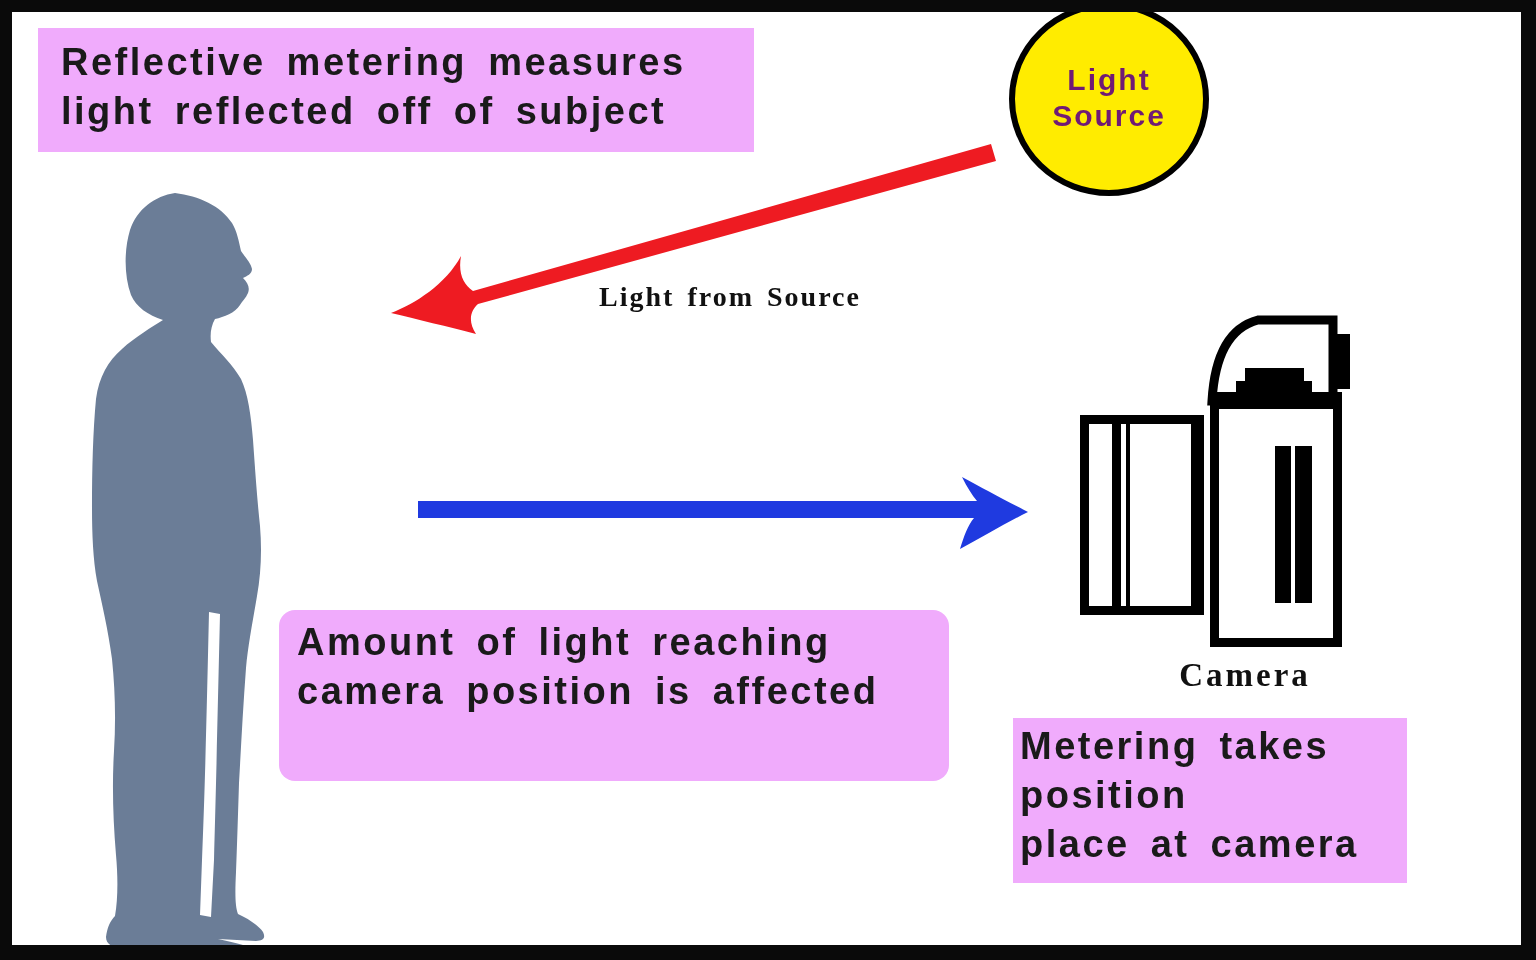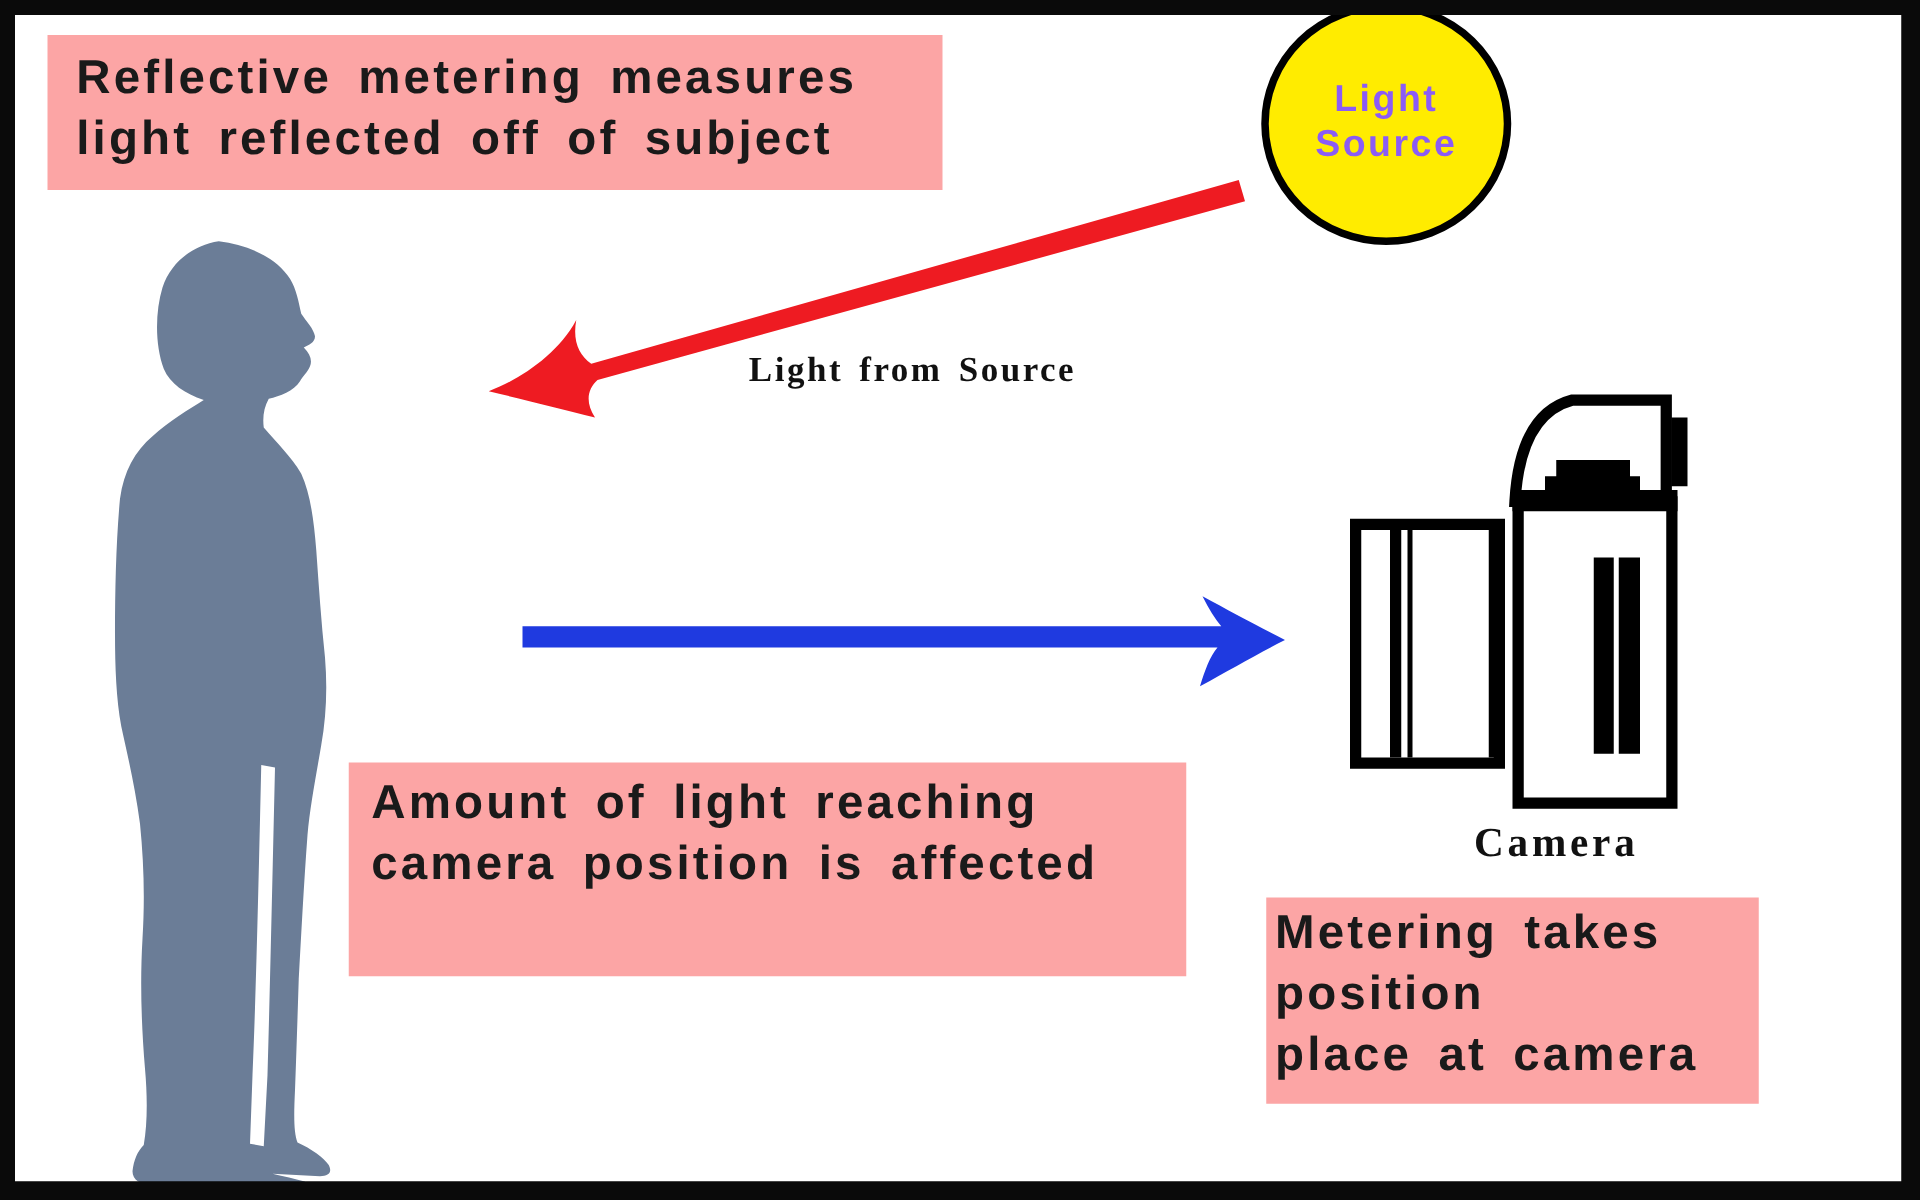--- a/index.html
+++ b/index.html
@@ -9,39 +9,39 @@
     background:#ffffff;
   }
   .canvas{position:relative;width:1536px;height:960px;background:#ffffff;}
   .frame{
     position:absolute;inset:0;box-sizing:border-box;z-index:10;
     border-style:solid;border-color:#0a0a0a;
     border-width:12px 15px 15px 12px;pointer-events:none;
   }
   .shapes{position:absolute;left:0;top:0;width:1536px;height:960px;z-index:2;}
   .caption{
-    position:absolute;z-index:1;background:#fca5a5;
+    position:absolute;z-index:1;background:#f0abfc;
     color:#1a1a1a;font-weight:bold;font-size:38px;line-height:49px;
     letter-spacing:2.5px;word-spacing:8px;white-space:nowrap;
   }
   .caption span{display:block;}
   .cap-reflective{left:38px;top:28px;width:716px;height:124px;padding:10px 0 0 23px;box-sizing:border-box;}
-  .cap-amount{left:279px;top:610px;width:670px;height:171px;padding:8px 0 0 18px;box-sizing:border-box;}
+  .cap-amount{left:279px;top:610px;width:670px;height:171px;padding:8px 0 0 18px;box-sizing:border-box;border-radius:16px;}
   .cap-metering{left:1013px;top:718px;width:394px;height:165px;padding:4px 0 0 7px;box-sizing:border-box;}
   .arrow-label{
     position:absolute;z-index:3;color:#111;font-weight:bold;
     font-size:28px;letter-spacing:2px;word-spacing:4px;
     text-align:center;white-space:nowrap;font-family:Liberation Serif, serif;
   }
   .lbl-red{left:560px;top:281px;width:340px;}
   .lbl-blue{left:430px;top:550px;width:530px;}
   .lbl-camera{left:1145px;top:657px;width:200px;font-size:33px;letter-spacing:3px;}
   .lbl-light-source{
     position:absolute;z-index:3;left:1009px;top:62px;width:200px;
-    color:#8b5cf6;font-weight:bold;font-size:30px;line-height:36px;
+    color:#701a75;font-weight:bold;font-size:30px;line-height:36px;
     letter-spacing:2px;text-align:center;white-space:nowrap;
   }
   .lbl-light-source span{display:block;}
 </style>
 </head>
 <body>
 
 <div class="canvas">
 
   <div class="caption cap-reflective">

